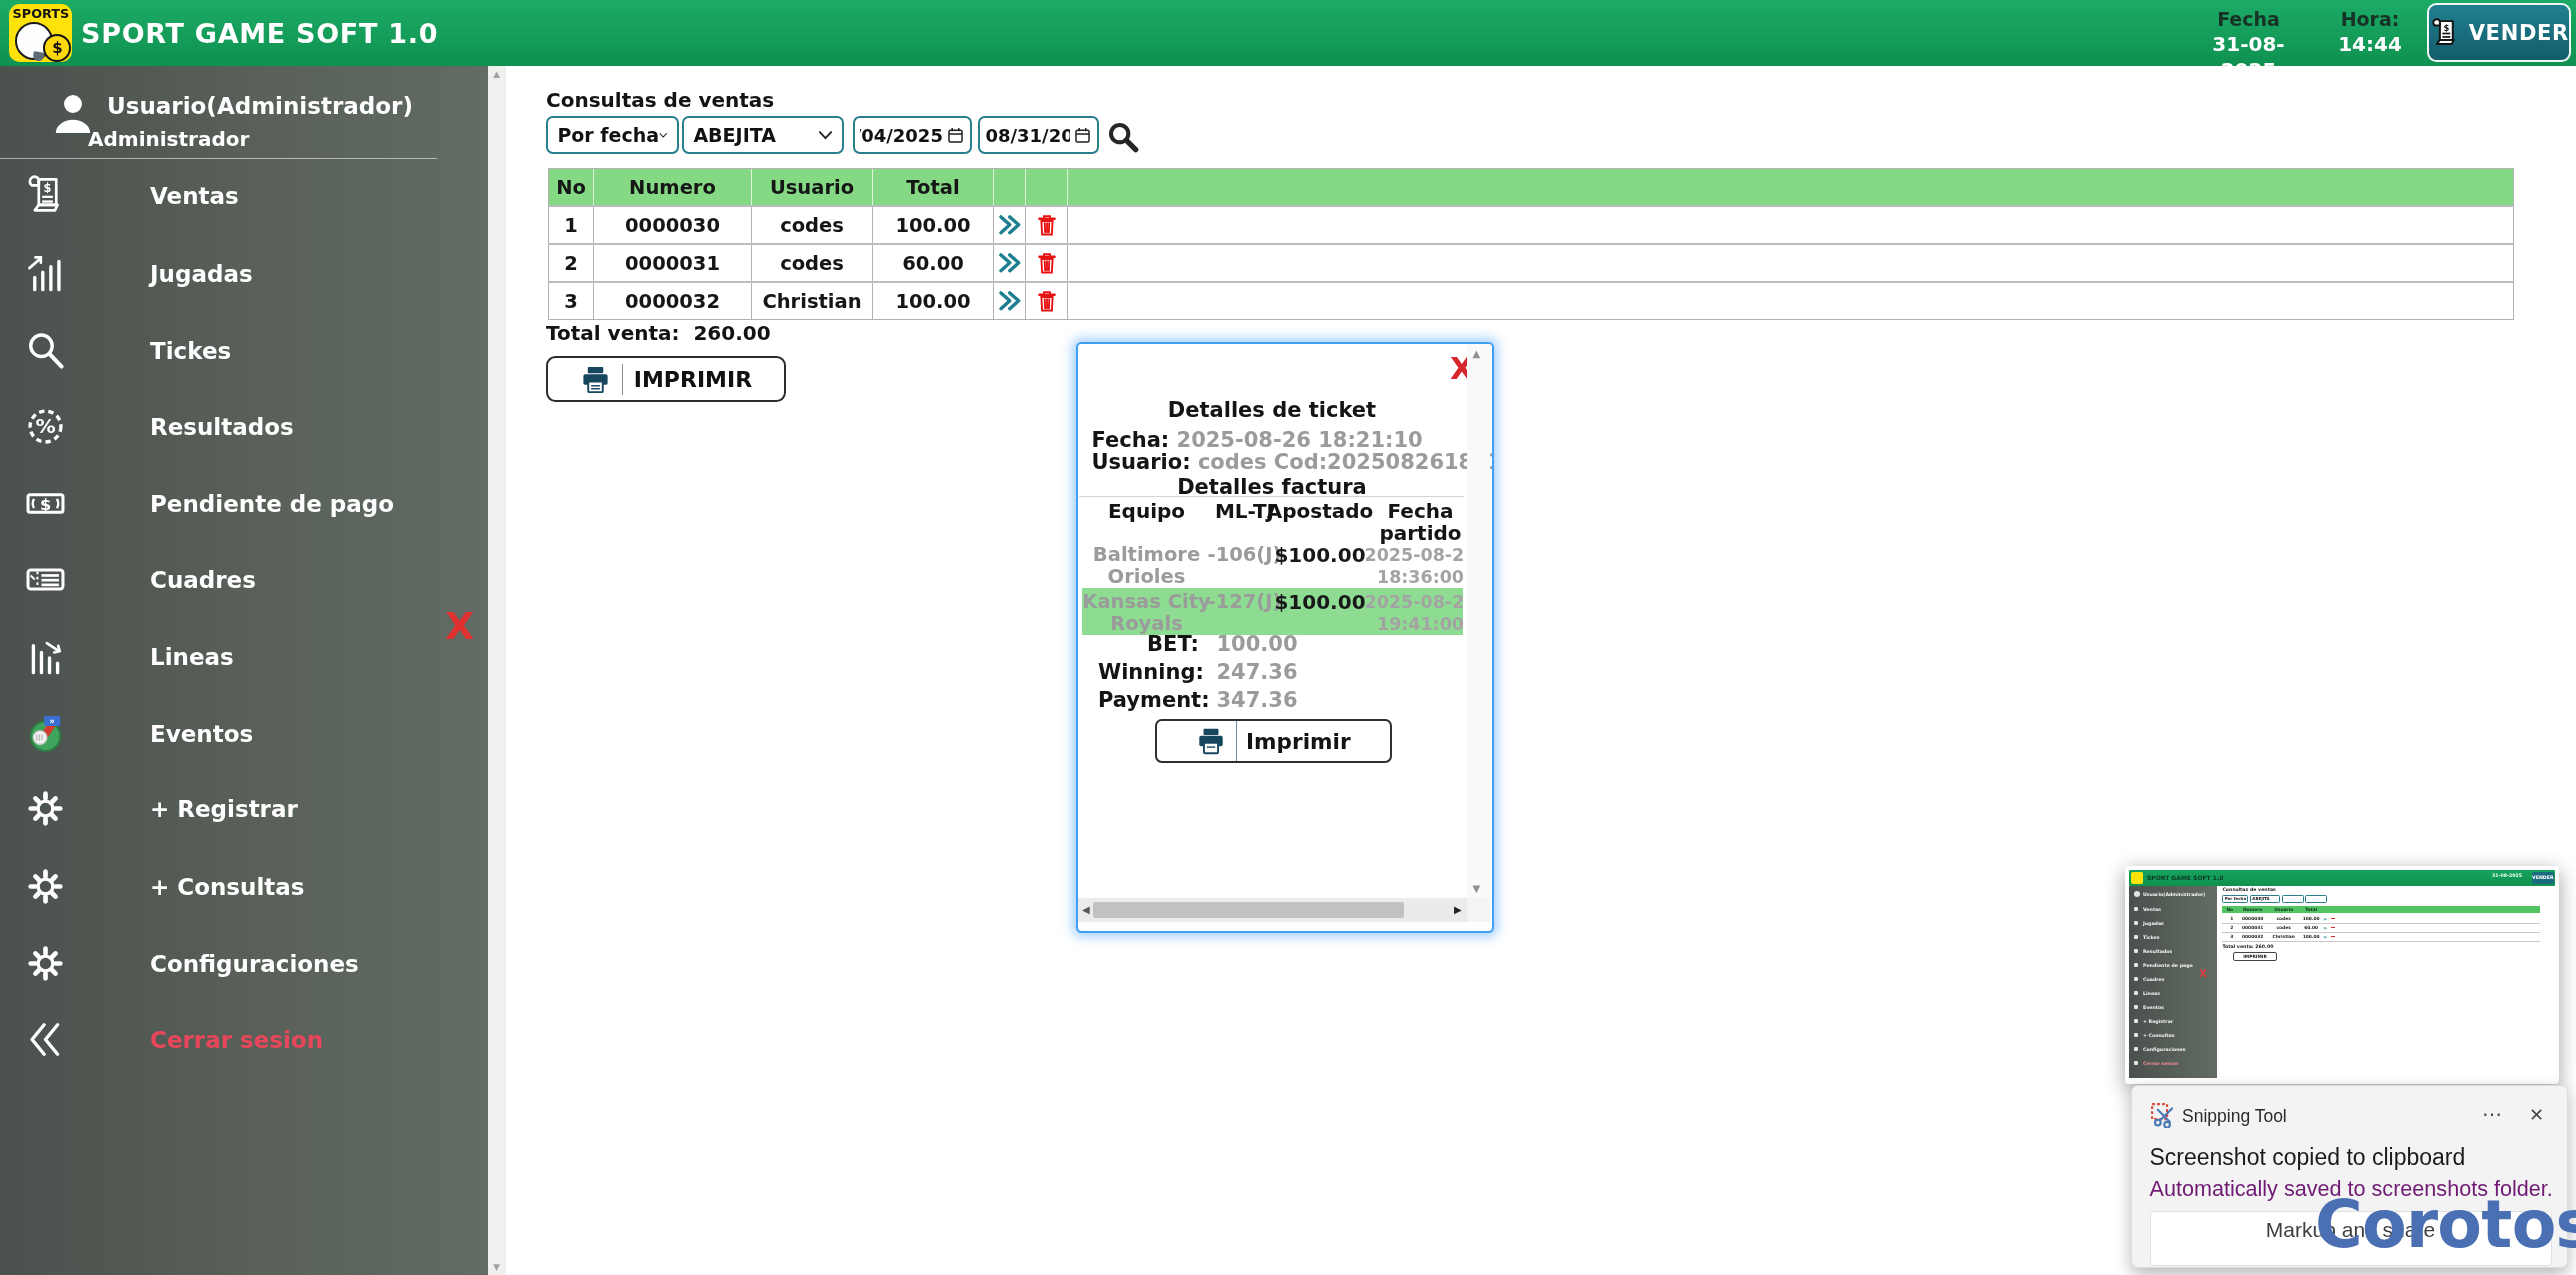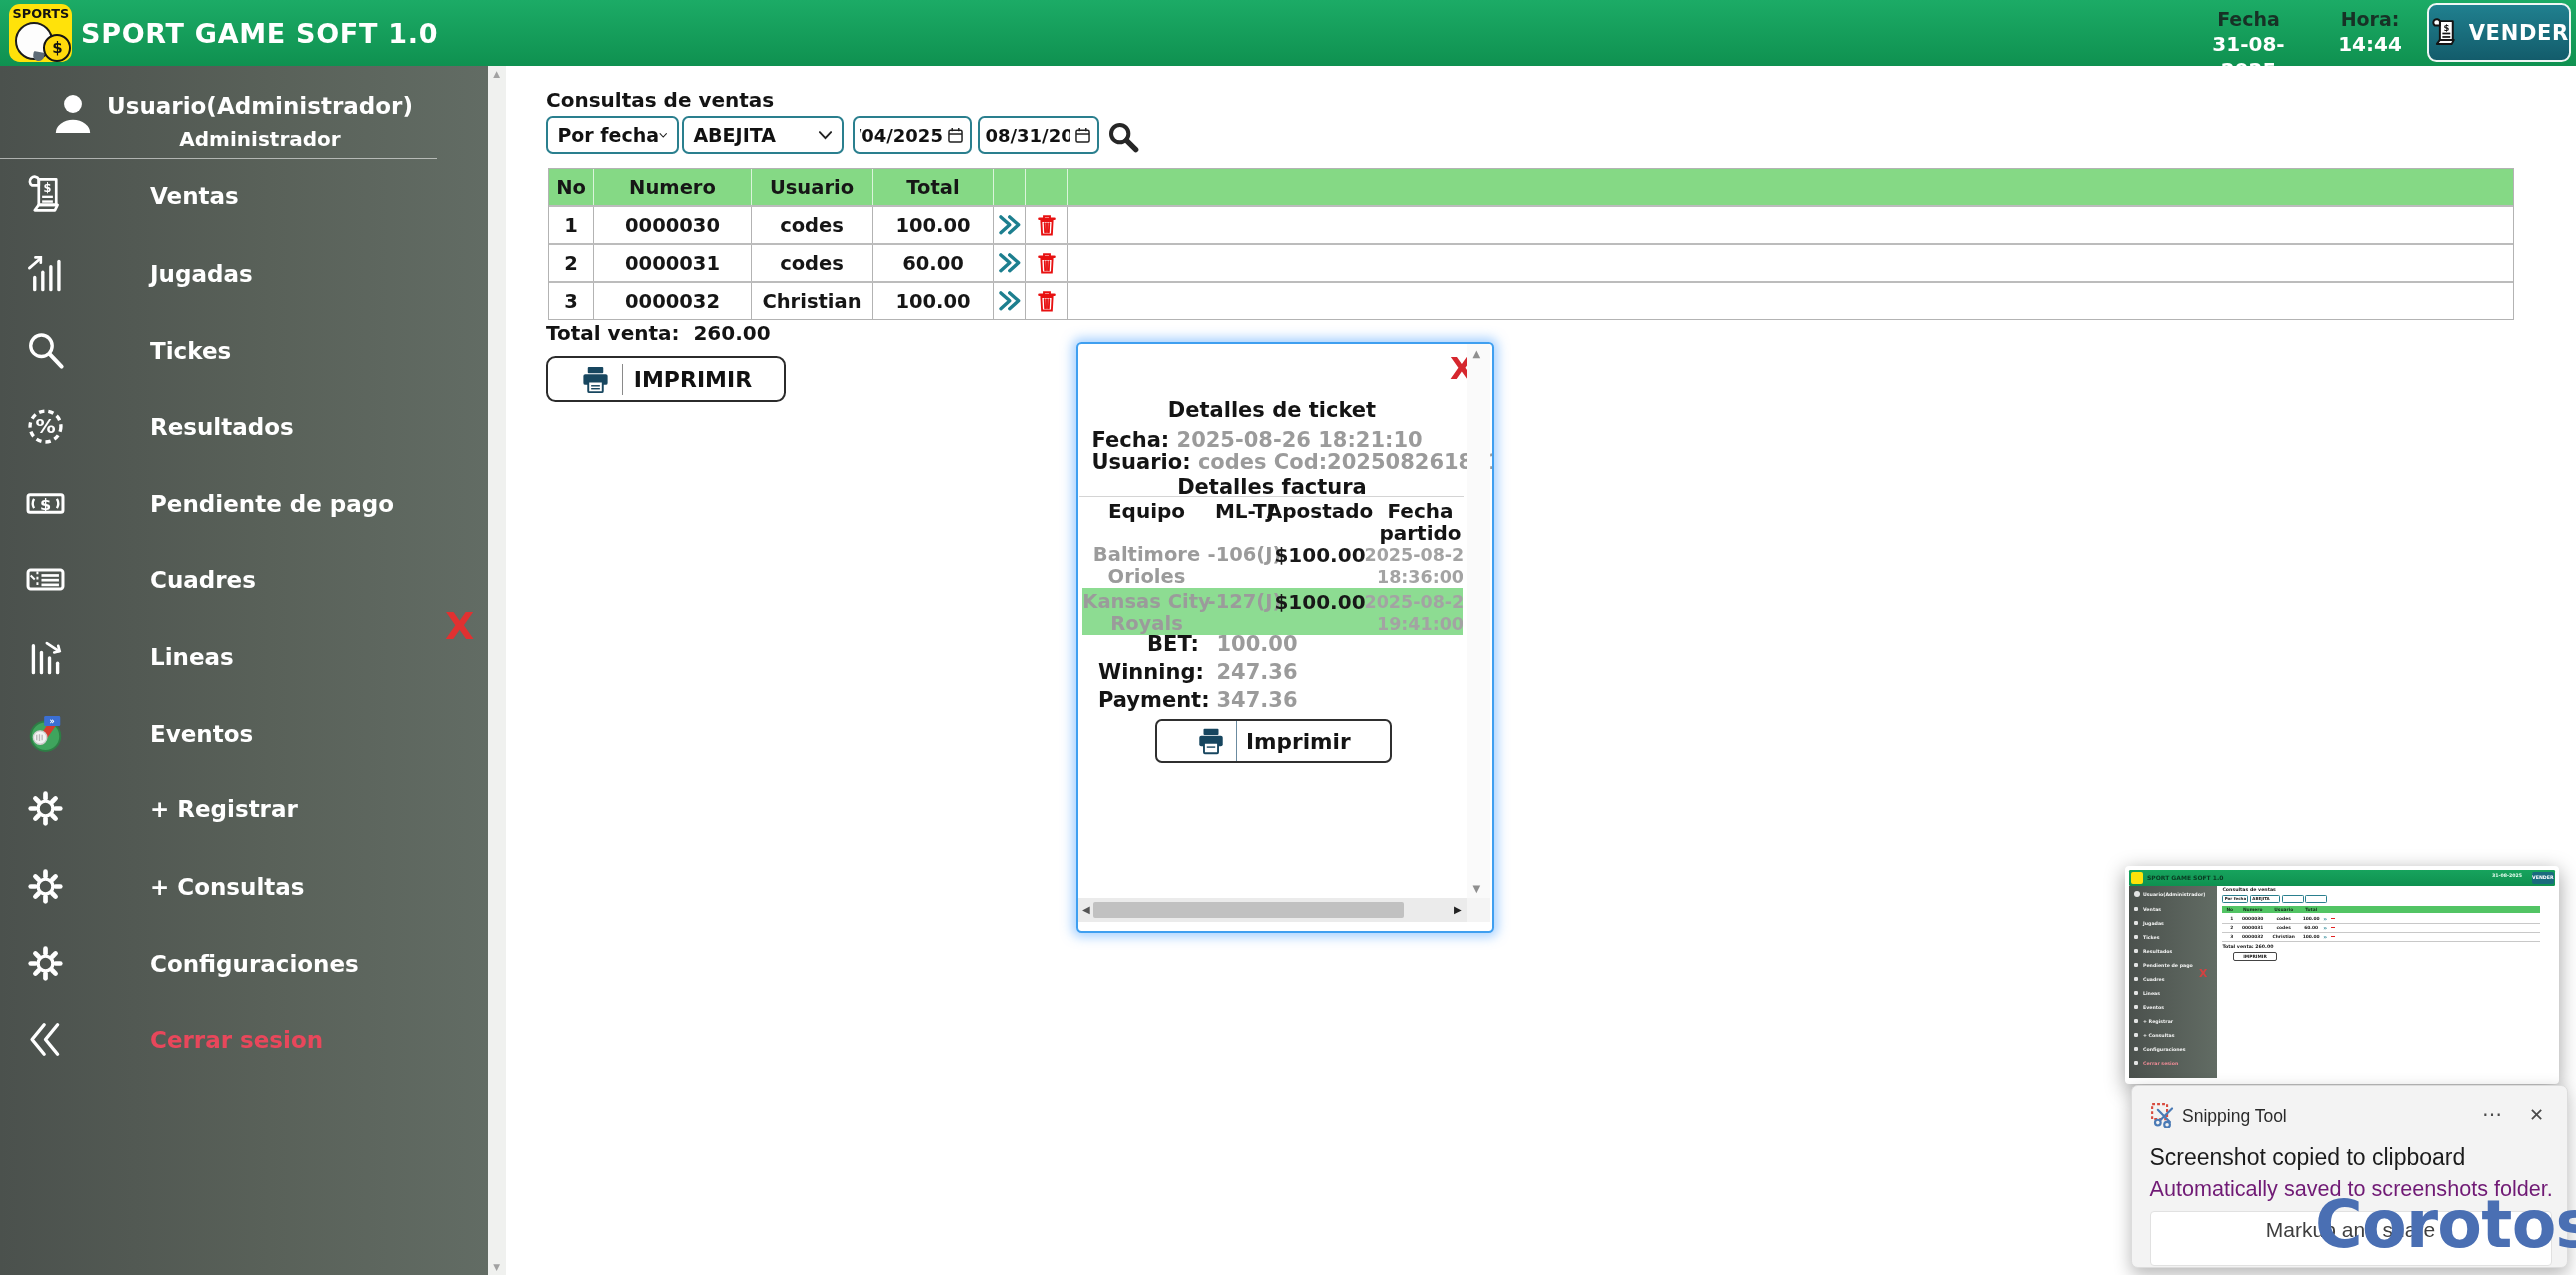--- a/index.html
+++ b/index.html
@@ -18,21 +18,21 @@
   .hdr-block{top:6.7px;text-align:center;}
   .hdr-lbl{font-size:19px;font-weight:800;color:#173226;line-height:25.6px;}
   .hdr-val{font-size:20px;font-weight:800;color:#fff;line-height:25.6px;}
   .vender-btn{left:2427px;top:3.4px;width:144px;height:59px;background:linear-gradient(180deg,#20808f,#135c6b);border:2px solid #f0f6f4;border-radius:9.4px;display:flex;align-items:center;justify-content:center;gap:8px;box-sizing:border-box;cursor:pointer;}
   .vender-btn span{font-size:21px;font-weight:800;color:#fff;letter-spacing:0.7px;}
 
   
   .sidebar{left:0;top:66px;width:488px;height:1209px;background:linear-gradient(90deg,#4b514d 0%,#596159 55%,#626c64 100%);}
   .avatar{left:51px;top:21.6px;width:44px;height:54px;}
   .user-name{left:88px;top:27px;width:344px;text-align:center;font-size:23px;font-weight:800;color:#fff;}
-  .user-role{left:88px;top:61px;width:344px;text-align:center;font-size:20px;font-weight:800;color:#fff;}
+  .user-role{left:88px;top:61px;width:344px;font-size:20px;font-weight:800;color:#fff;}
   .side-div{left:0;top:92px;width:437px;height:1.3px;background:rgba(255,255,255,.55);}
   .nav-item{left:0;width:488px;height:55px;display:flex;align-items:center;cursor:pointer;}
   .nav-item .nico{position:absolute;left:24px;width:43px;height:43px;}
   .nav-item .nlab{position:absolute;left:150px;font-size:23px;font-weight:700;color:#fff;white-space:nowrap;}
   .nav-item.logout .nlab{color:#e8475b;}
   .side-scroll{left:488px;top:66px;width:17.5px;height:1209px;background:#f0f1ef;}
   .sarrow{width:17.5px;text-align:center;font-size:8.8px;color:#a2a2a2;}
 
   
   .page-title{left:546px;top:88px;font-size:20px;font-weight:700;color:#141414;}

